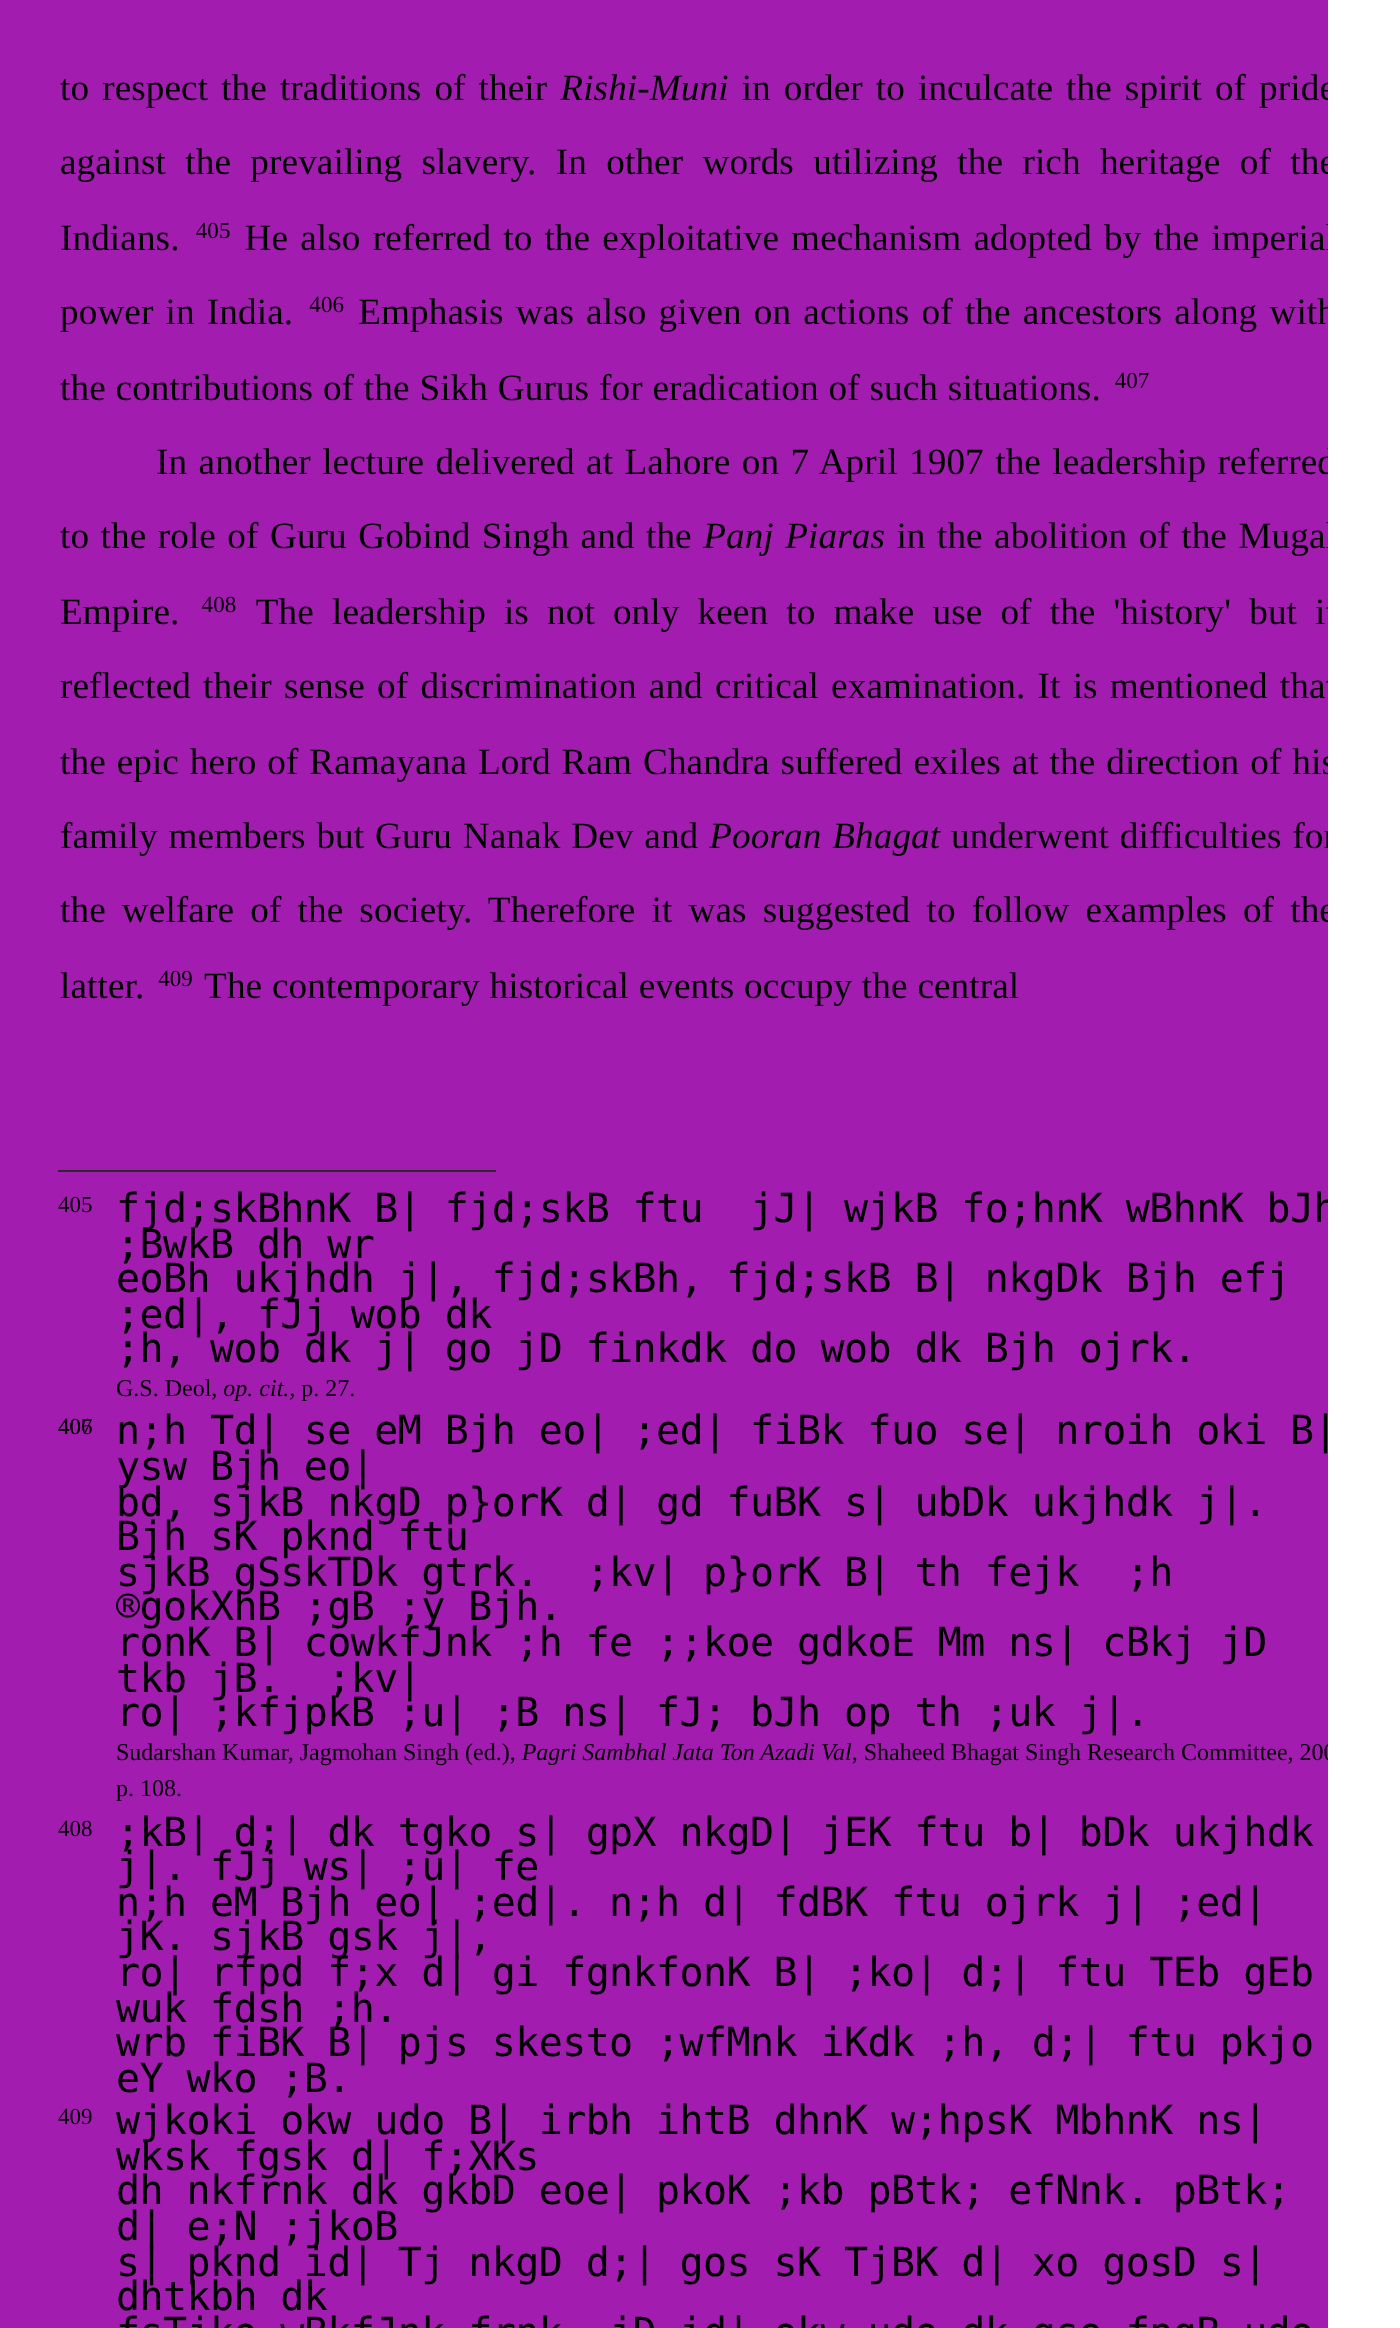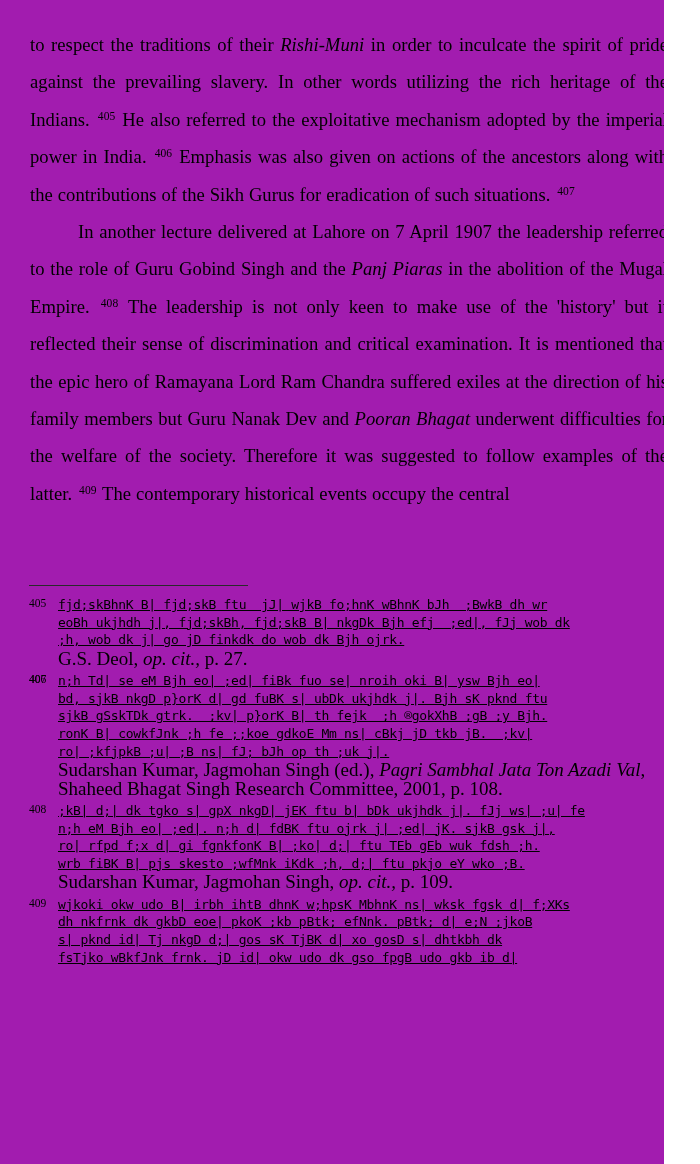--- a/index.html
+++ b/index.html
@@ -72,30 +72,29 @@
   }
   .note-num {
     position: absolute;
     left: 0;
     top: 1px;
     font-size: 11.5px;
     font-family: "Liberation Serif", "DejaVu Serif", serif;
   }
   .gur {
     font-family: "DejaVu Sans Mono", "Liberation Mono", monospace;
-    font-size: 13px;
+    font-size: 20px;
     line-height: 17.6px;
     letter-spacing: -0.3px;
     white-space: pre-wrap;
     margin: 0;
-    text-decoration: underline;
   }
   .cite {
     font-family: "Liberation Serif", "DejaVu Serif", serif;
-    font-size: 19px;
+    font-size: 12px;
     line-height: 18.4px;
     margin: 0;
     padding-top: 1px;
   }
   .cite .it { font-style: italic; }
 </style>
 </head>
 <body>
 
 <div class="page">
@@ -126,21 +125,20 @@
 ronK B| cowkfJnk ;h fe ;;koe gdkoE Mm ns| cBkj jD tkb jB.  ;kv|
 ro| ;kfjpkB ;u| ;B ns| fJ; bJh op th ;uk j|.</p>
         <p class="cite">Sudarshan Kumar, Jagmohan Singh (ed.), <span class="it">Pagri Sambhal Jata Ton Azadi Val</span>, Shaheed Bhagat Singh Research Committee, 2001, p. 108.</p>
       </div>
       <div class="note">
         <sup class="note-num">408</sup>
         <p class="gur">;kB| d;| dk tgko s| gpX nkgD| jEK ftu b| bDk ukjhdk j|. fJj ws| ;u| fe
 n;h eM Bjh eo| ;ed|. n;h d| fdBK ftu ojrk j| ;ed| jK. sjkB gsk j|,
 ro| rfpd f;x d| gi fgnkfonK B| ;ko| d;| ftu TEb gEb wuk fdsh ;h.
 wrb fiBK B| pjs skesto ;wfMnk iKdk ;h, d;| ftu pkjo eY wko ;B.</p>
-        <p class="cite">Sudarshan Kumar, Jagmohan Singh, <span class="it">op. cit.,</span>  p. 109.</p>
       </div>
       <div class="note">
         <sup class="note-num">409</sup>
         <p class="gur">wjkoki okw udo B| irbh ihtB dhnK w;hpsK MbhnK ns| wksk fgsk d| f;XKs
 dh nkfrnk dk gkbD eoe| pkoK ;kb pBtk; efNnk. pBtk; d| e;N ;jkoB
 s| pknd id| Tj nkgD d;| gos sK TjBK d| xo gosD s| dhtkbh dk
 fsTjko wBkfJnk frnk. jD id| okw udo dk gso fpgB udo gkb ib d|</p>
       </div>
     </div>
 

